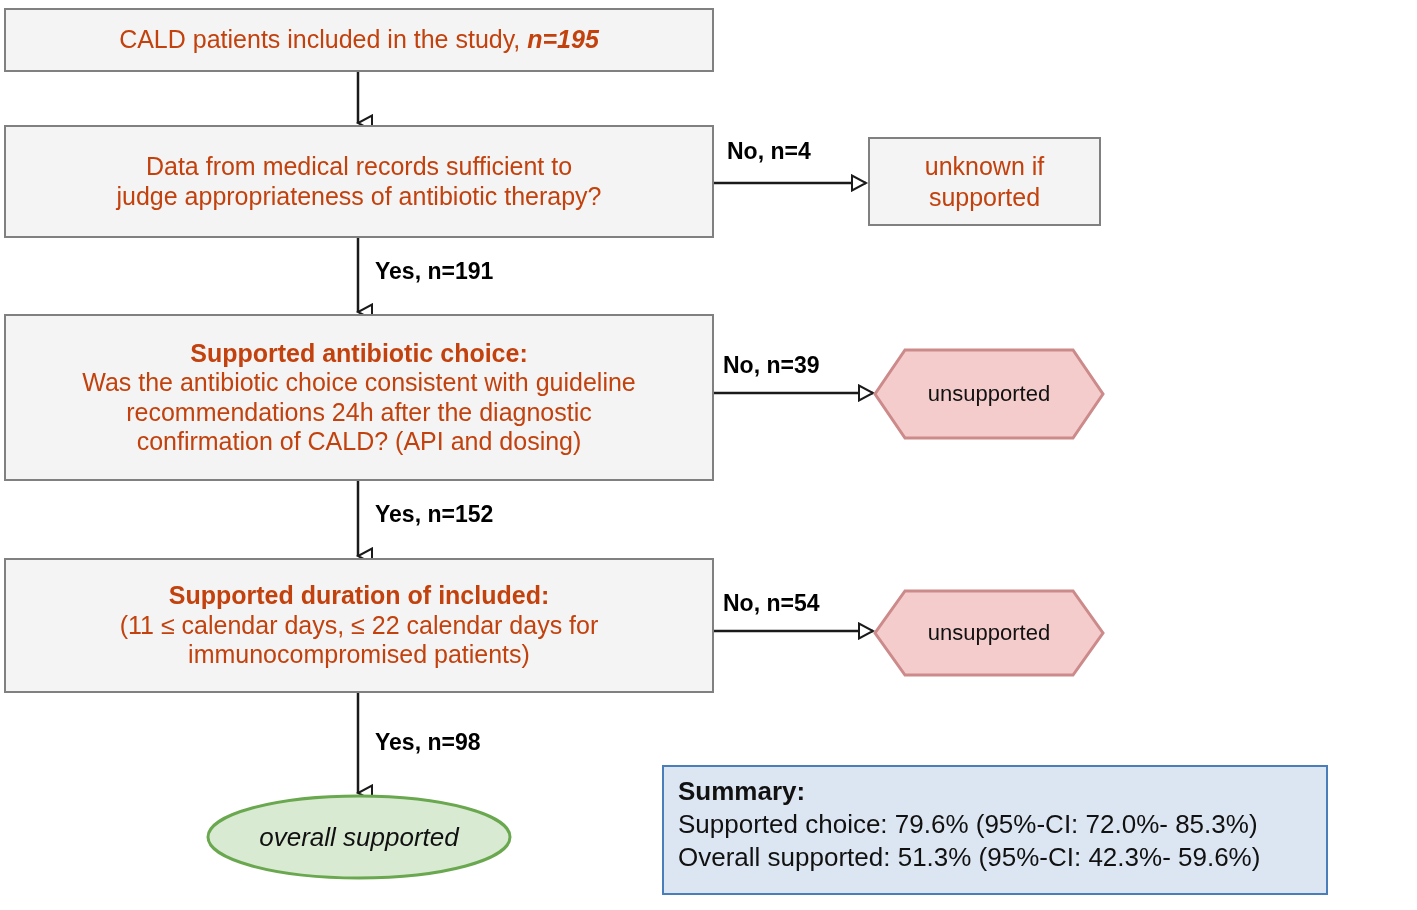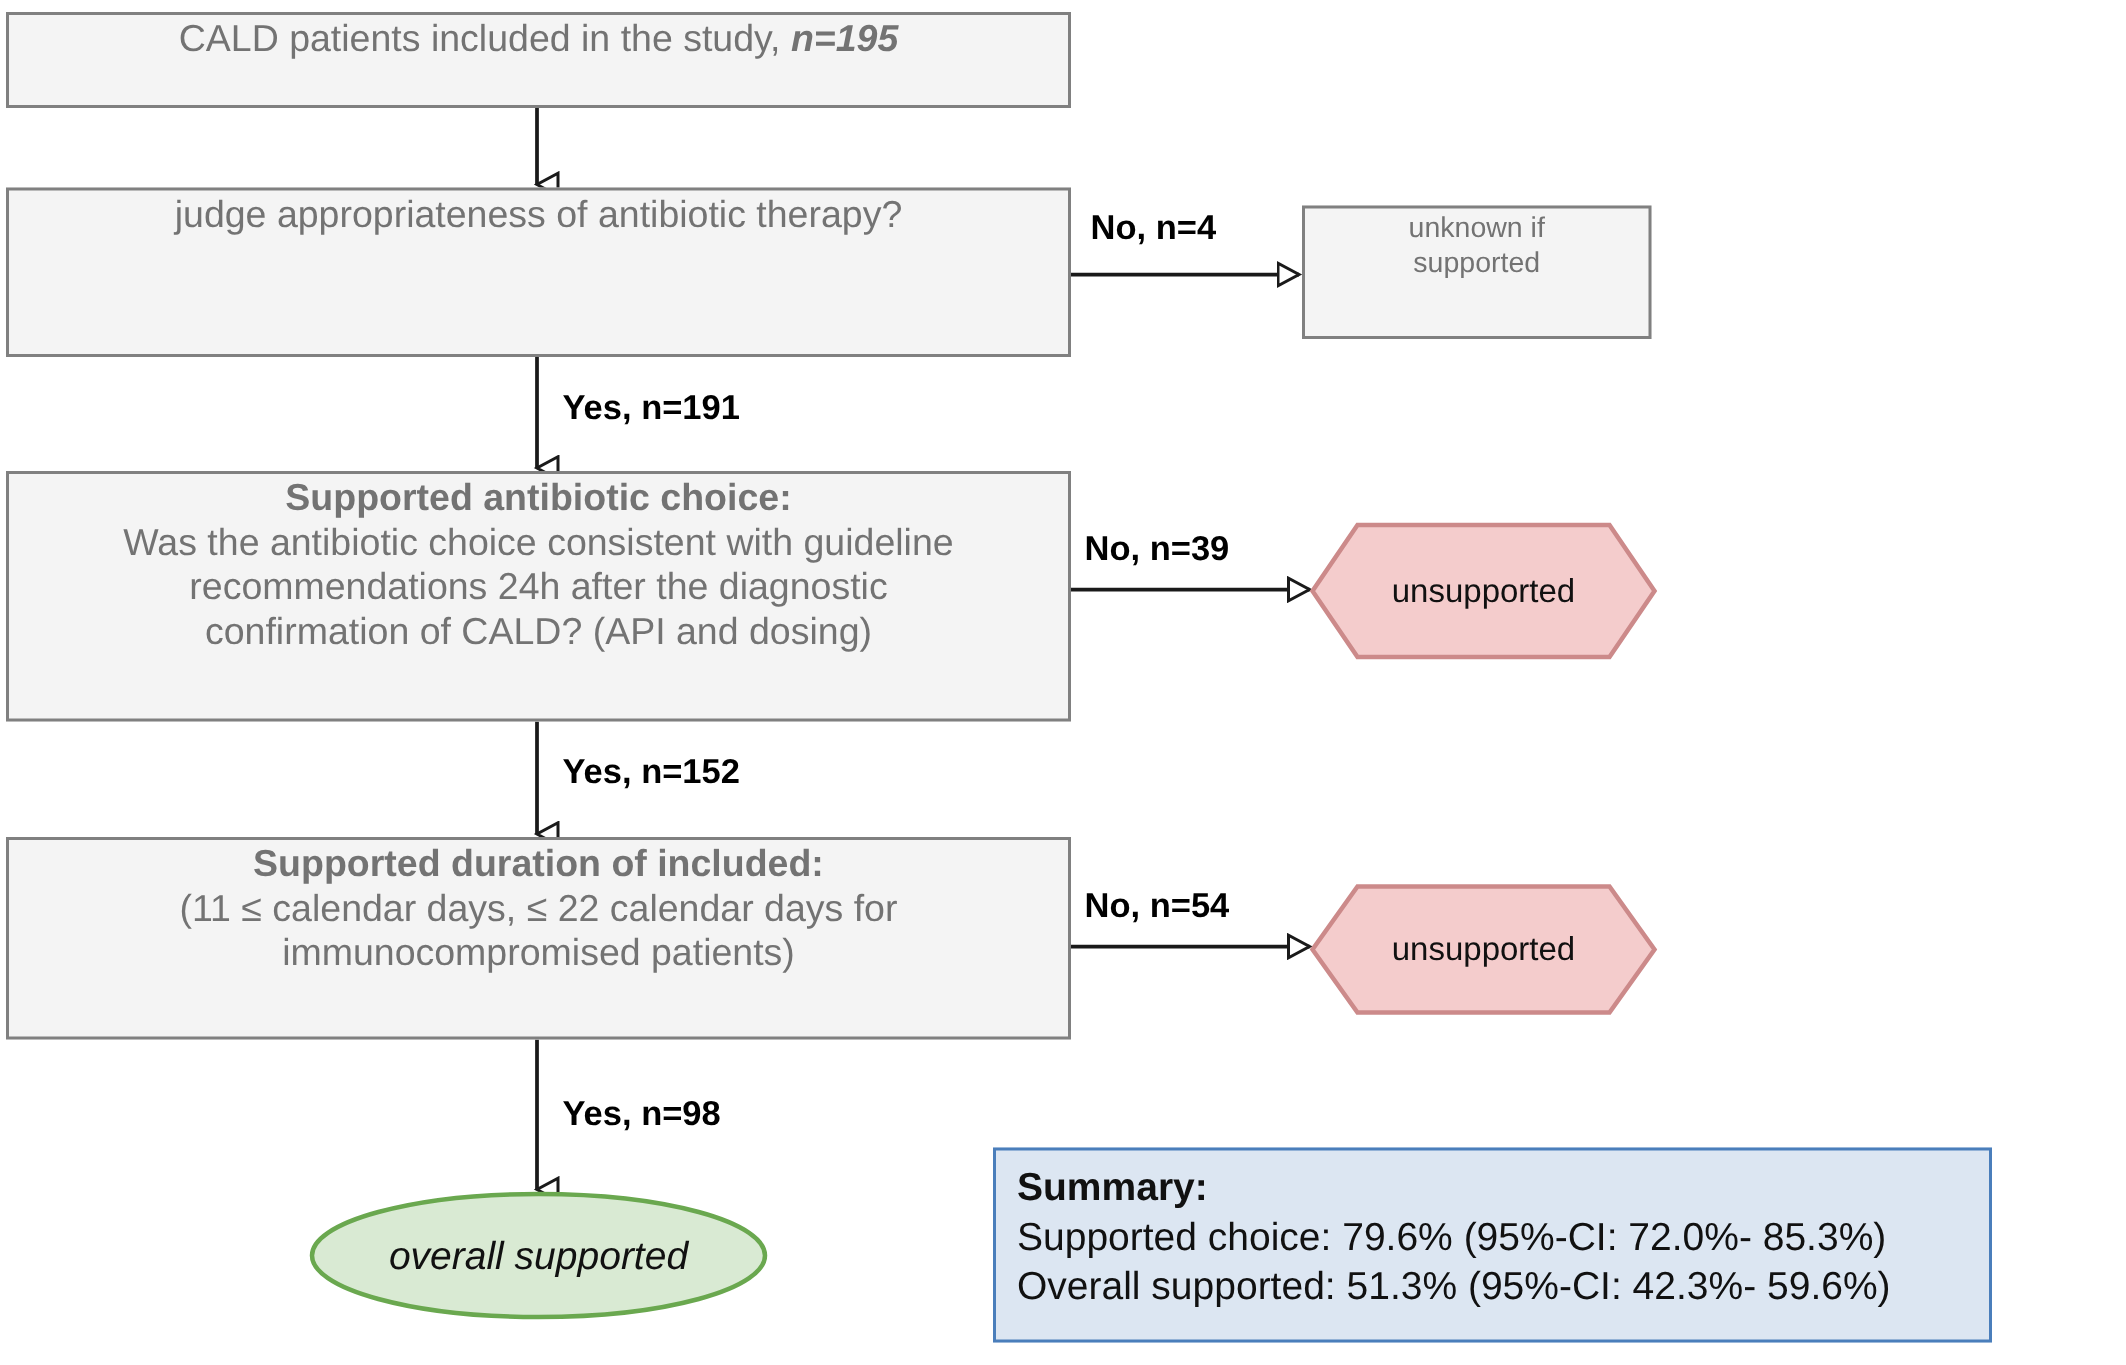--- a/index.html
+++ b/index.html
@@ -14,40 +14,41 @@
     position: relative;
     width: 1417px;
     height: 910px;
     background: #ffffff;
     overflow: hidden;
   }
   .node {
     position: absolute;
     box-sizing: border-box;
     display: flex;
+    align-items: center;
     justify-content: center;
     text-align: center;
-    color: #737373;
+    color: #c2410c;
   }
   .rectbox {
     background: #f4f4f4;
     border: 2px solid #808080;
     font-size: 25px;
     line-height: 1.18;
     padding: 2px 6px;
   }
   .rectbox .strong {
     font-weight: bold;
   }
   .rectbox .ital {
     font-style: italic;
     font-weight: bold;
   }
   .small-rect {
-    font-size: 19px;
+    font-size: 25px;
     line-height: 1.22;
   }
   .hexwrap {
     position: absolute;
   }
   .hexwrap svg {
     display: block;
   }
   .hexlabel {
     position: absolute;
@@ -139,20 +140,21 @@
   </svg>
 
   <div class="node rectbox" style="left:4px; top:8px; width:710px; height:64px;">
     <span>
       <span>CALD patients included in the study, </span><span class="ital">n=195</span>
     </span>
   </div>
 
   <div class="node rectbox" style="left:4px; top:125px; width:710px; height:113px;">
     <span>
+      <span class="boxline">Data from medical records sufficient to</span>
       <span class="boxline">judge appropriateness of antibiotic therapy?</span>
     </span>
   </div>
 
   <div class="node rectbox small-rect" style="left:868px; top:137px; width:233px; height:89px;">
     <span>
       <span class="boxline">unknown if</span>
       <span class="boxline">supported</span>
     </span>
   </div>

